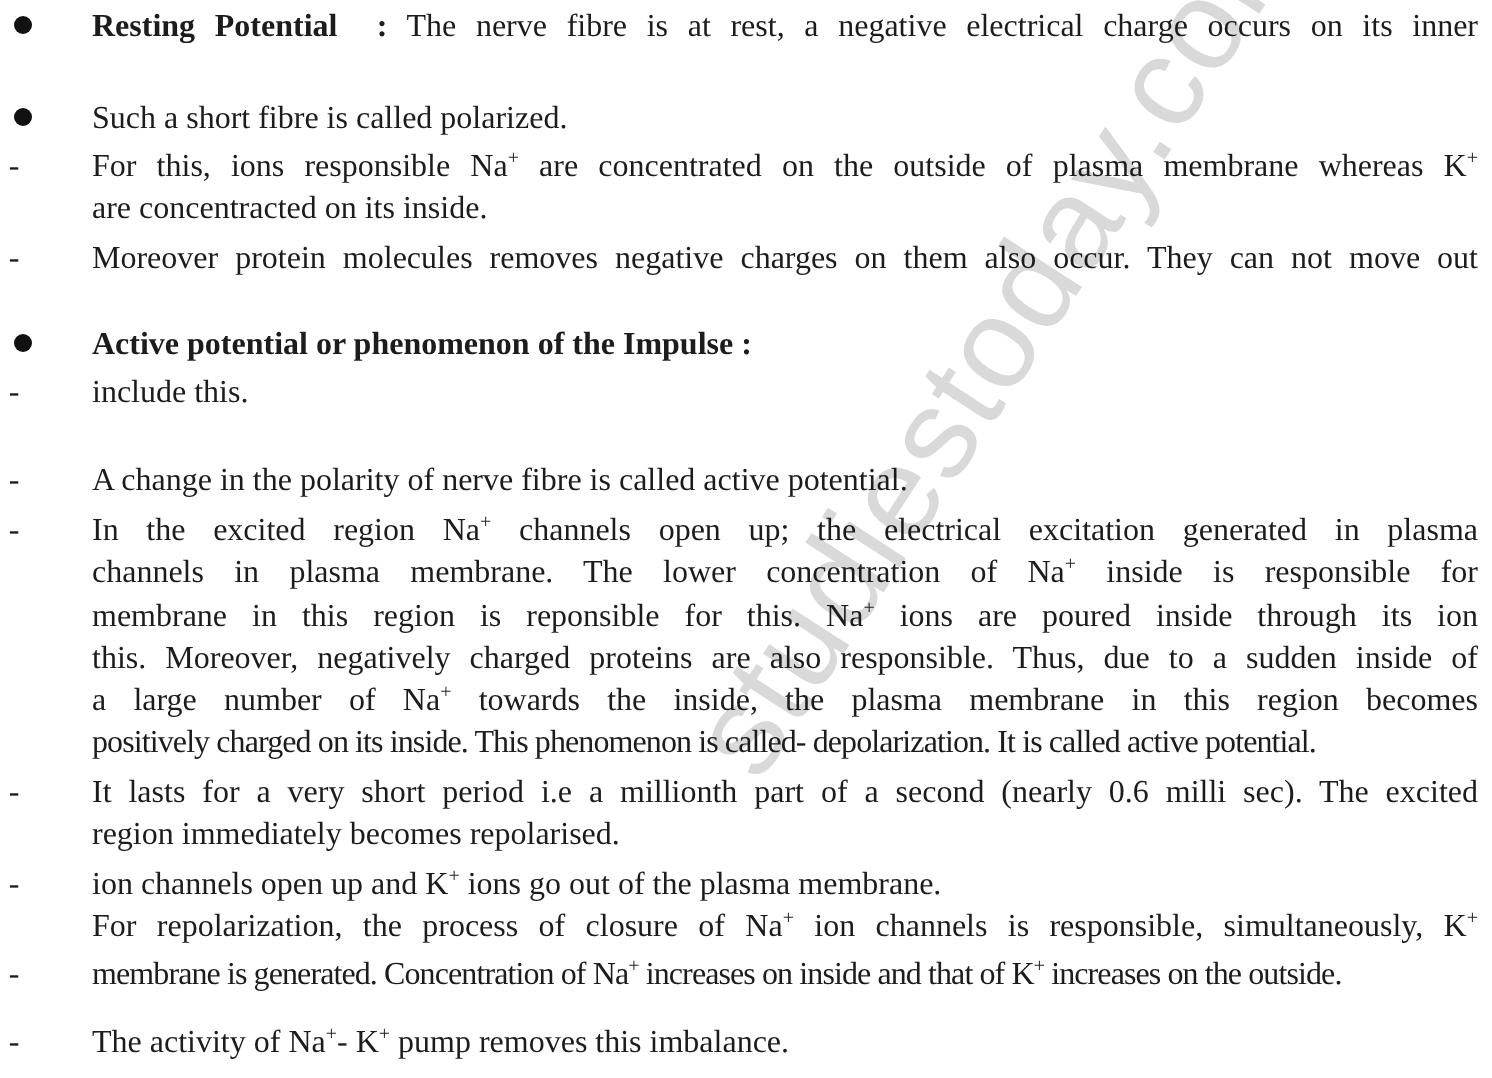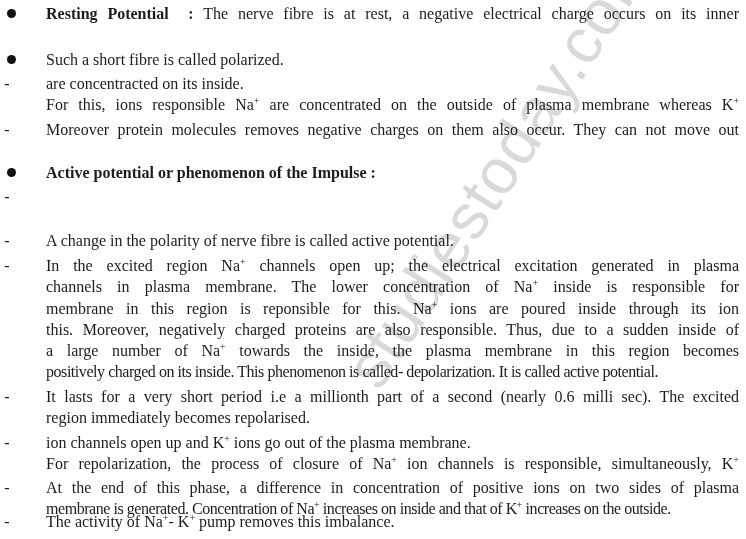--- a/index.html
+++ b/index.html
@@ -33,39 +33,40 @@
     </div>
     <div class="item" style="top: 49px;">
       <span class="marker dot"></span>
       <div class="text">
         <span class="line last">Such a short fibre is called polarized.</span>
       </div>
     </div>
     <div class="item" style="top: 73px;">
       <span class="marker dash">-</span>
       <div class="text">
+        <span class="line">For this, ions responsible Na<sup>+</sup> are concentrated on the outside of plasma membrane whereas K<sup>+</sup></span>
         <span class="line last">are concentracted on its inside.</span>
-        <span class="line">For this, ions responsible Na<sup>+</sup> are concentrated on the outside of plasma membrane whereas K<sup>+</sup></span>
       </div>
     </div>
     <div class="item" style="top: 119px;">
       <span class="marker dash">-</span>
       <div class="text">
         <span class="line">Moreover protein molecules removes negative charges on them also occur. They can not move out</span>
       </div>
     </div>
     <div class="item" style="top: 162px;">
       <span class="marker dot"></span>
       <div class="text">
         <span class="line last"><b>Active potential or phenomenon of the Impulse :</b></span>
       </div>
     </div>
     <div class="item" style="top: 186px;">
       <span class="marker dash">-</span>
       <div class="text">
+        <span class="line last">include this.</span>
       </div>
     </div>
     <div class="item" style="top: 230px;">
       <span class="marker dash">-</span>
       <div class="text">
         <span class="line last">A change in the polarity of nerve fibre is called active potential.</span>
       </div>
     </div>
     <div class="item" style="top: 255px;">
       <span class="marker dash">-</span>
@@ -88,21 +89,20 @@
     <div class="item" style="top: 432px;">
       <span class="marker dash">-</span>
       <div class="text">
         <span class="line last">ion channels open up and K<sup>+</sup> ions go out of the plasma membrane.</span>
         <span class="line">For repolarization, the process of closure of Na<sup>+</sup> ion channels is responsible, simultaneously, K<sup>+</sup></span>
       </div>
     </div>
     <div class="item" style="top: 477px;">
       <span class="marker dash">-</span>
       <div class="text">
-        <span class="line">At the end of this phase, a difference in concentration of positive ions on two sides of plasma</span>
         <span class="line last" style="letter-spacing: -0.45px;">membrane is generated. Concentration of Na<sup>+</sup> increases on inside and that of K<sup>+</sup> increases on the outside.</span>
       </div>
     </div>
     <div class="item" style="top: 511px;">
       <span class="marker dash">-</span>
       <div class="text">
         <span class="line last">The activity of Na<sup>+</sup>- K<sup>+</sup> pump removes this imbalance.</span>
       </div>
     </div>
   </div>

